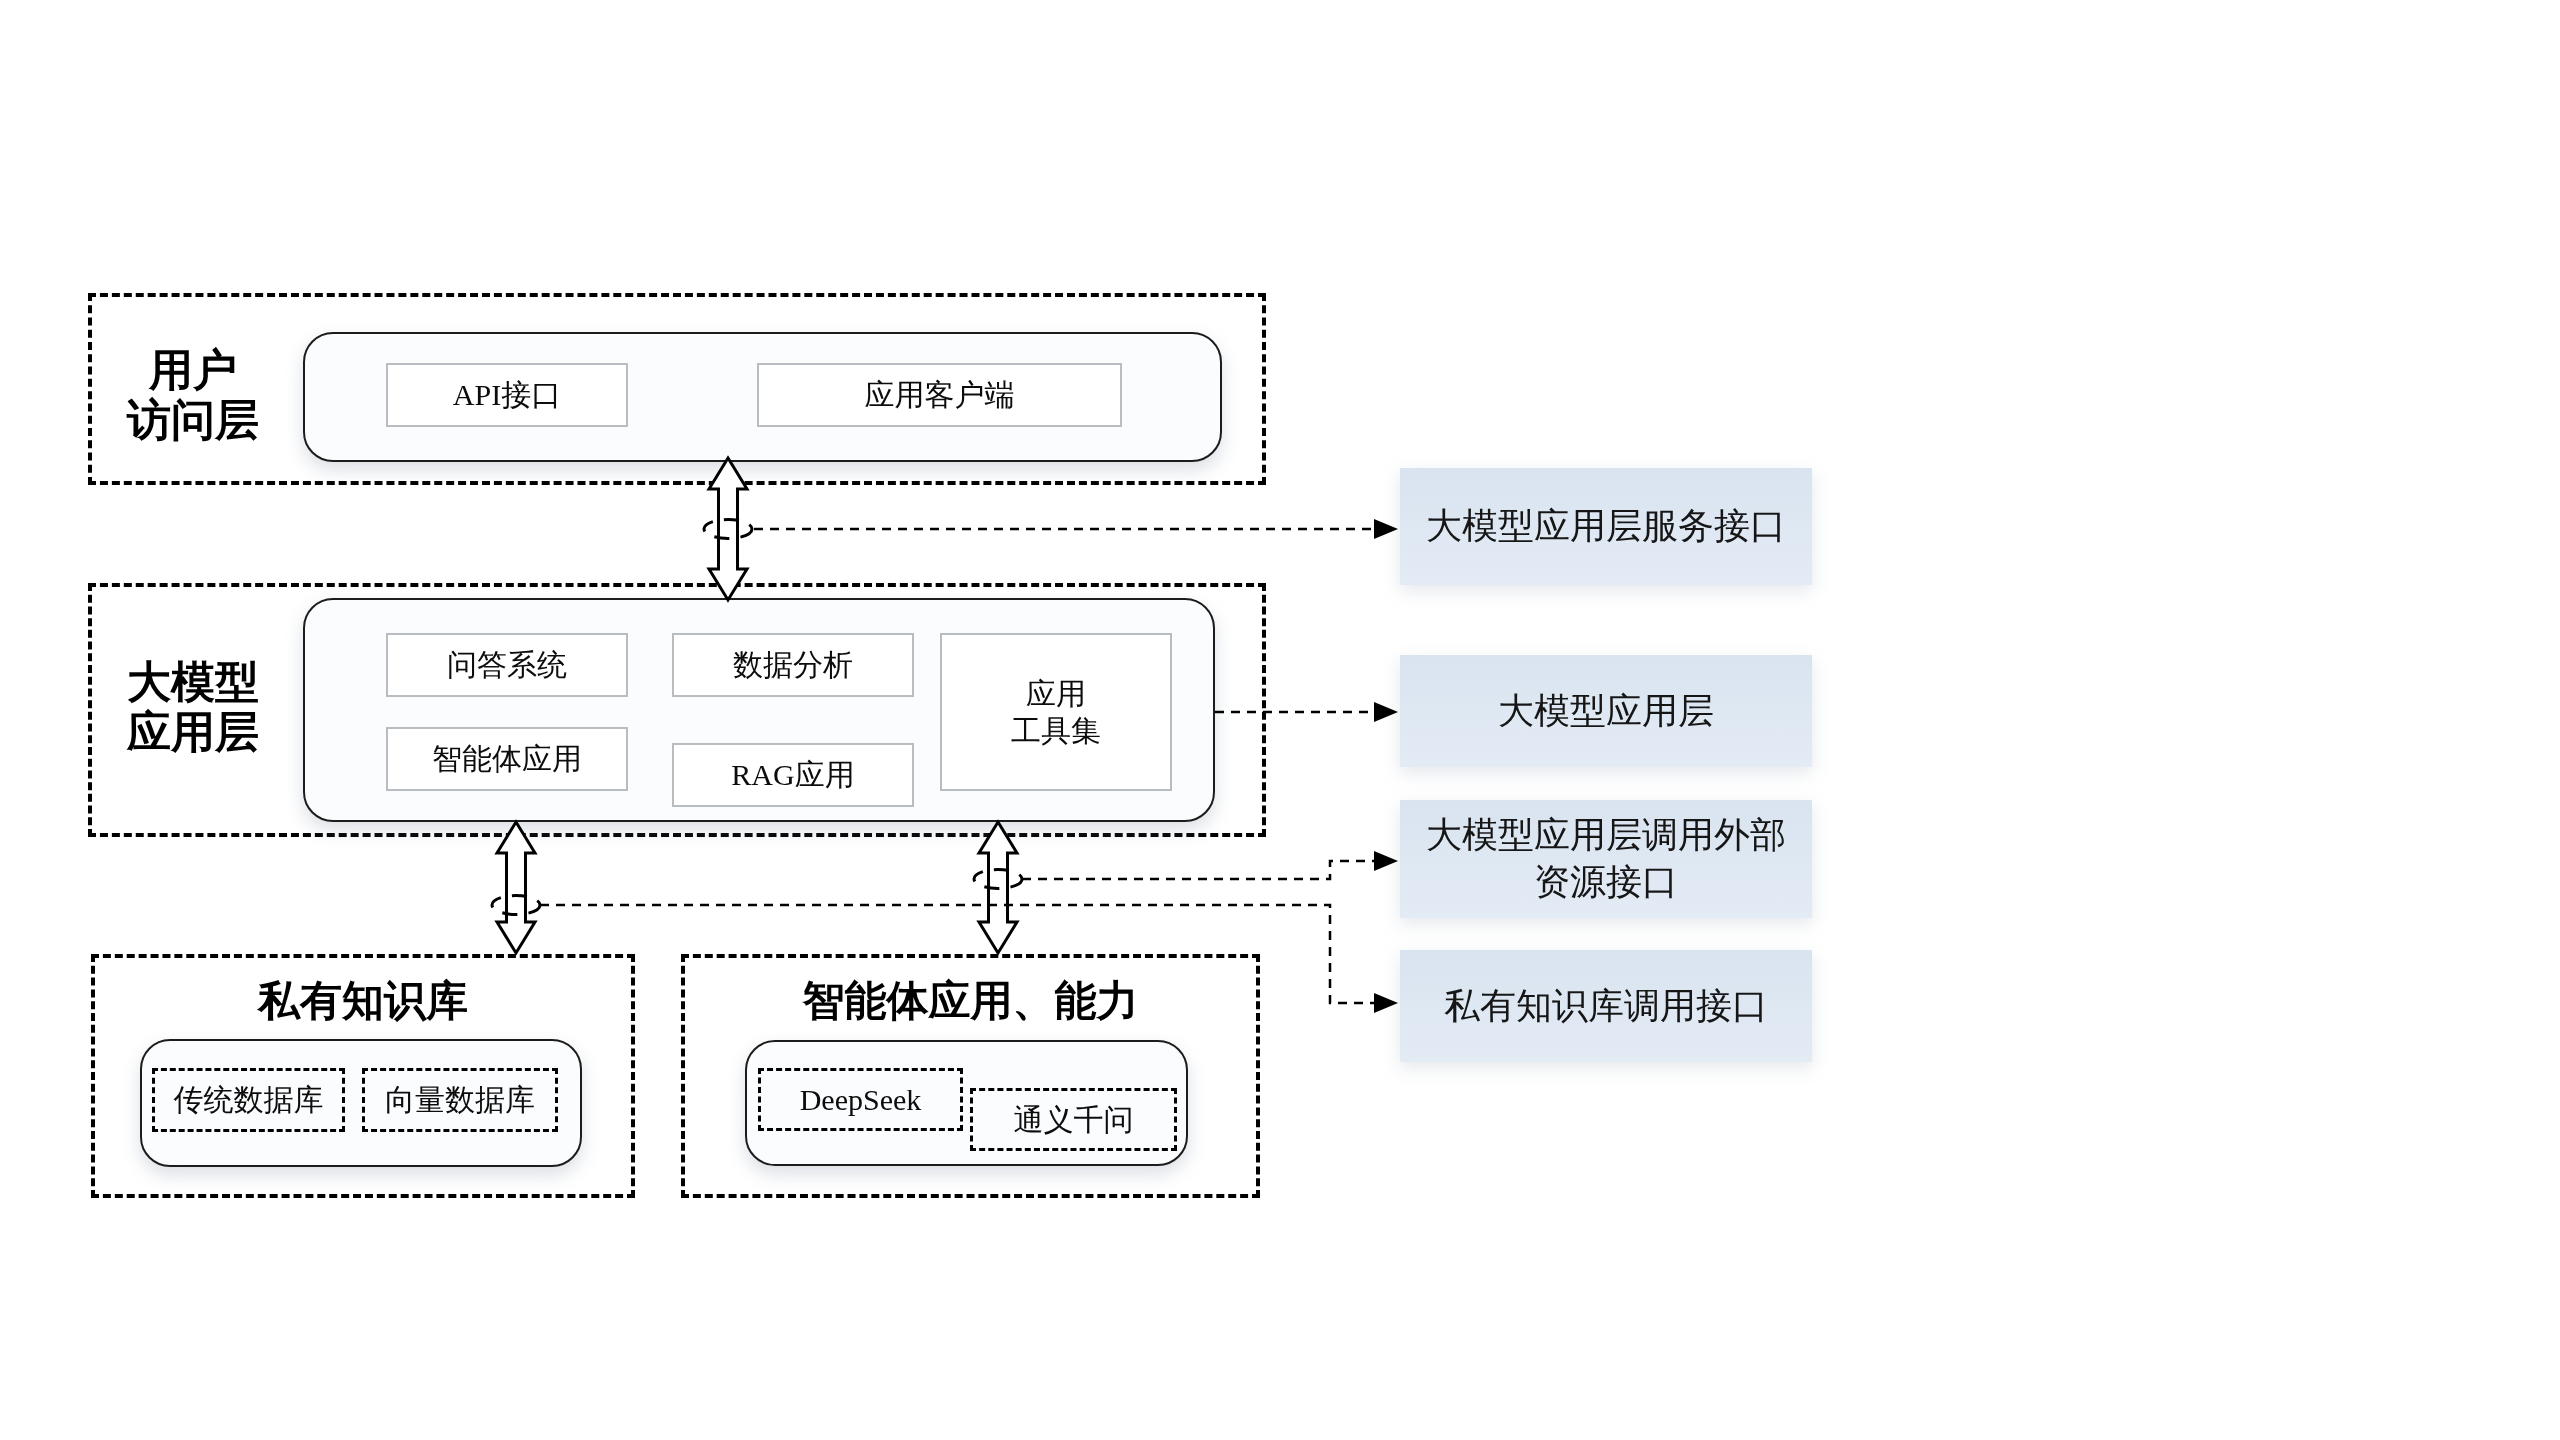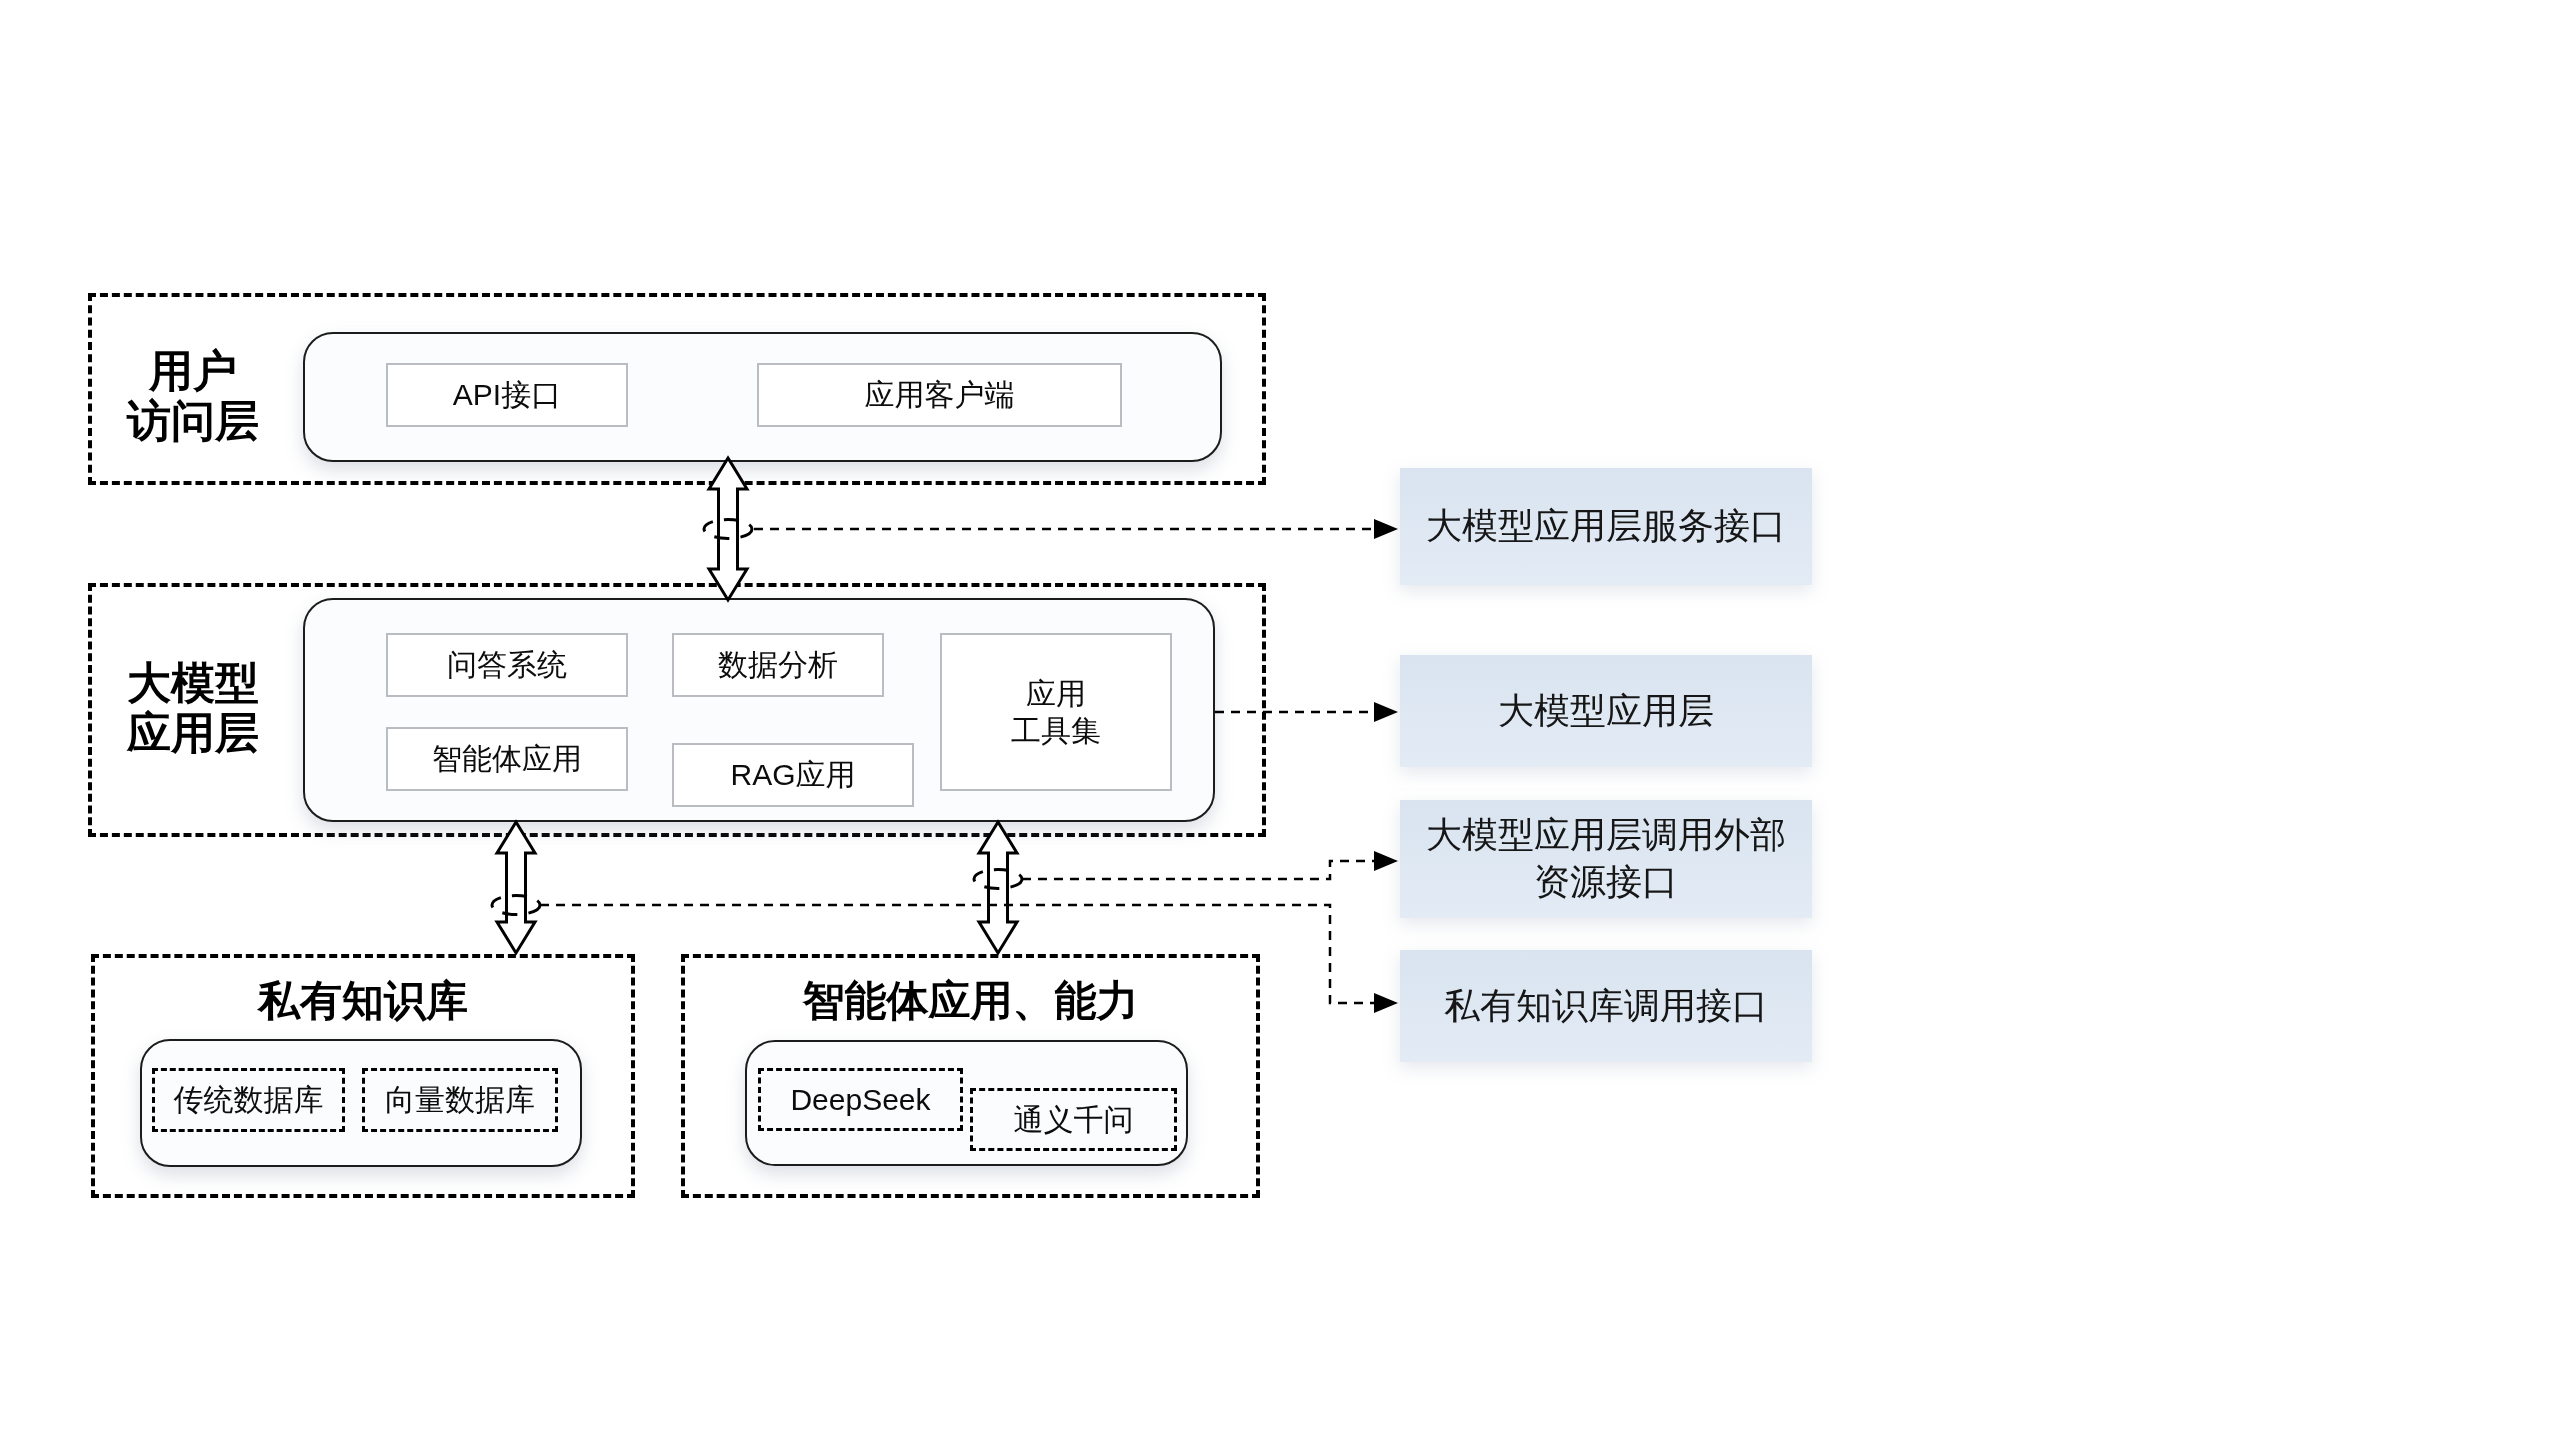--- a/index.html
+++ b/index.html
@@ -1,18 +1,18 @@
 <!DOCTYPE html>
 <html><head>
 <meta charset="utf-8">
 <style>
   html,body{margin:0;padding:0;background:#ffffff;}
   .canvas{
     position:relative;width:2560px;height:1440px;background:#ffffff;overflow:hidden;
-    font-family:Liberation Sans, sans-serif;color:#000;
+    font-family:Liberation Serif, serif;color:#000;
   }
   .abs{position:absolute;box-sizing:border-box;}
   .dashed-layer{border:4px dashed #000;background:transparent;}
   .rounded{
     background:#fbfcfe;border:2.5px solid #1c1c1c;border-radius:30px;
     box-shadow:0 8px 18px rgba(125,140,160,.28);
   }
   .item{
     background:#fff;border:2px solid #b9bcc0;
     display:flex;align-items:center;justify-content:center;
@@ -42,21 +42,21 @@
 访问层</div>
   <div class="abs rounded" style="left:303px;top:332px;width:919px;height:130px;"></div>
   <div class="abs item" style="left:386px;top:363px;width:242px;height:64px;">API接口</div>
   <div class="abs item" style="left:757px;top:363px;width:365px;height:64px;">应用客户端</div>
 
   <div class="abs dashed-layer" style="left:88px;top:583px;width:1178px;height:254px;"></div>
   <div class="abs layer-label" style="left:88px;top:658px;width:210px;">大模型
 应用层</div>
   <div class="abs rounded" style="left:303px;top:598px;width:912px;height:224px;"></div>
   <div class="abs item" style="left:386px;top:633px;width:242px;height:64px;">问答系统</div>
-  <div class="abs item" style="left:672px;top:633px;width:212px;height:64px;">数据分析</div>
+  <div class="abs item" style="left:672px;top:633px;width:242px;height:64px;">数据分析</div>
   <div class="abs item" style="left:940px;top:633px;width:232px;height:158px;">应用
 工具集</div>
   <div class="abs item" style="left:386px;top:727px;width:242px;height:64px;">智能体应用</div>
   <div class="abs item" style="left:672px;top:727px;width:242px;height:64px;margin-top:16px;">RAG应用</div>
 
   <div class="abs dashed-layer" style="left:91px;top:954px;width:544px;height:244px;"></div>
   <div class="abs box-title" style="left:91px;top:976px;width:544px;">私有知识库</div>
   <div class="abs rounded" style="left:140px;top:1039px;width:442px;height:128px;"></div>
   <div class="abs item dashed-item" style="left:152px;top:1068px;width:193px;height:64px;">传统数据库</div>
   <div class="abs item dashed-item" style="left:362px;top:1068px;width:196px;height:64px;">向量数据库</div>

